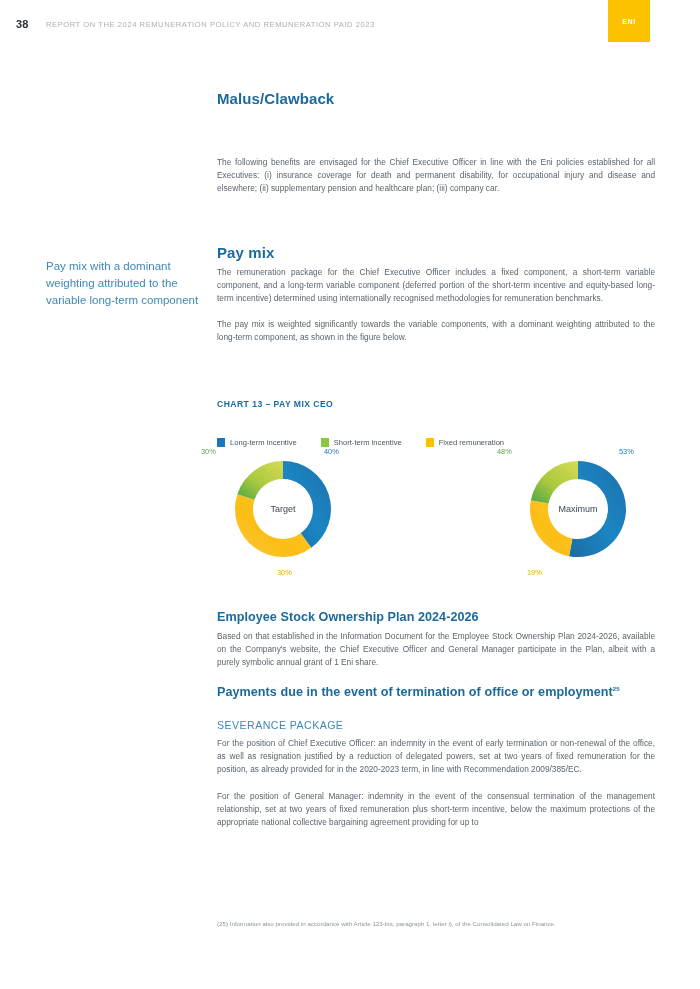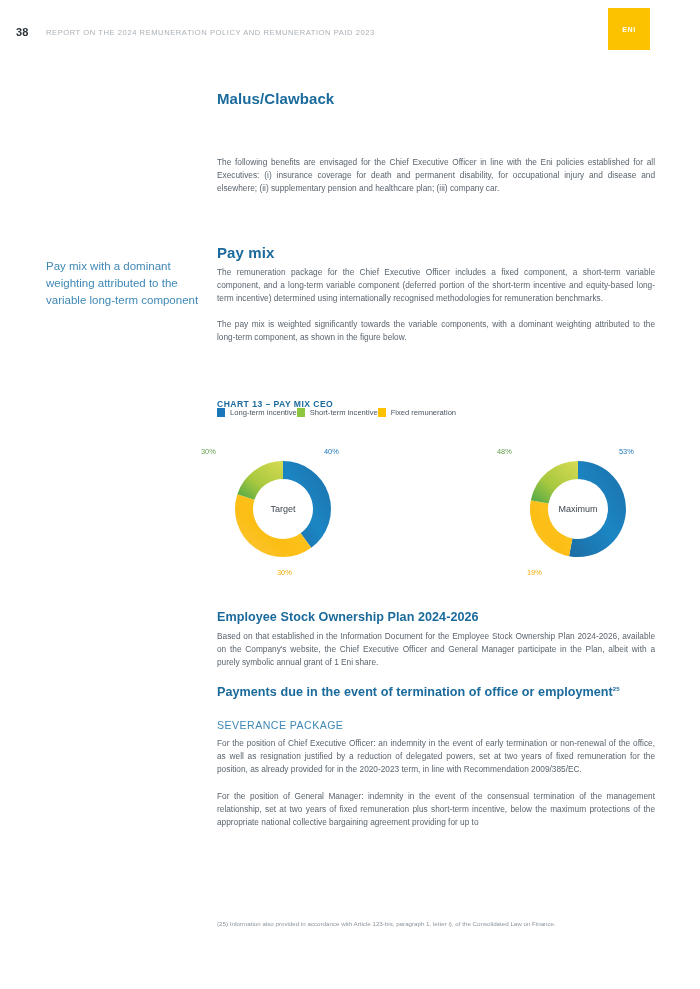--- a/index.html
+++ b/index.html
@@ -12,21 +12,21 @@
     height: 989px;
     position: relative;
     font-family: "Liberation Sans", sans-serif;
     color: #4a5560;
     overflow: hidden;
   }
 
   
   .page-header {
     position: absolute;
-    left: 0; top: 8px;
+    left: 0; top: 0;
     width: 700px; height: 48px;
   }
   .page-number {
     position: absolute;
     left: 16px; top: 18px;
     font-size: 11px;
     font-weight: bold;
     color: #2c3338;
     letter-spacing: 0.2px;
   }
@@ -101,24 +101,24 @@
   .chart-title {
     position: absolute;
     left: 217px; top: 399px;
     font-size: 8.6px;
     font-weight: bold;
     color: #1b6a9c;
     letter-spacing: 0.45px;
   }
   .legend {
     position: absolute;
-    left: 217px; top: 408px;
+    left: 217px; top: 438px;
     display: flex;
     align-items: center;
-    gap: 0;
+    gap: 24px;
   }
   .legend-item { display: flex; align-items: center; }
   .legend-swatch {
     width: 8px; height: 9px;
     margin-right: 5px;
     display: inline-block;
   }
   .legend-label {
     font-size: 7.6px;
     color: #4a5560;

